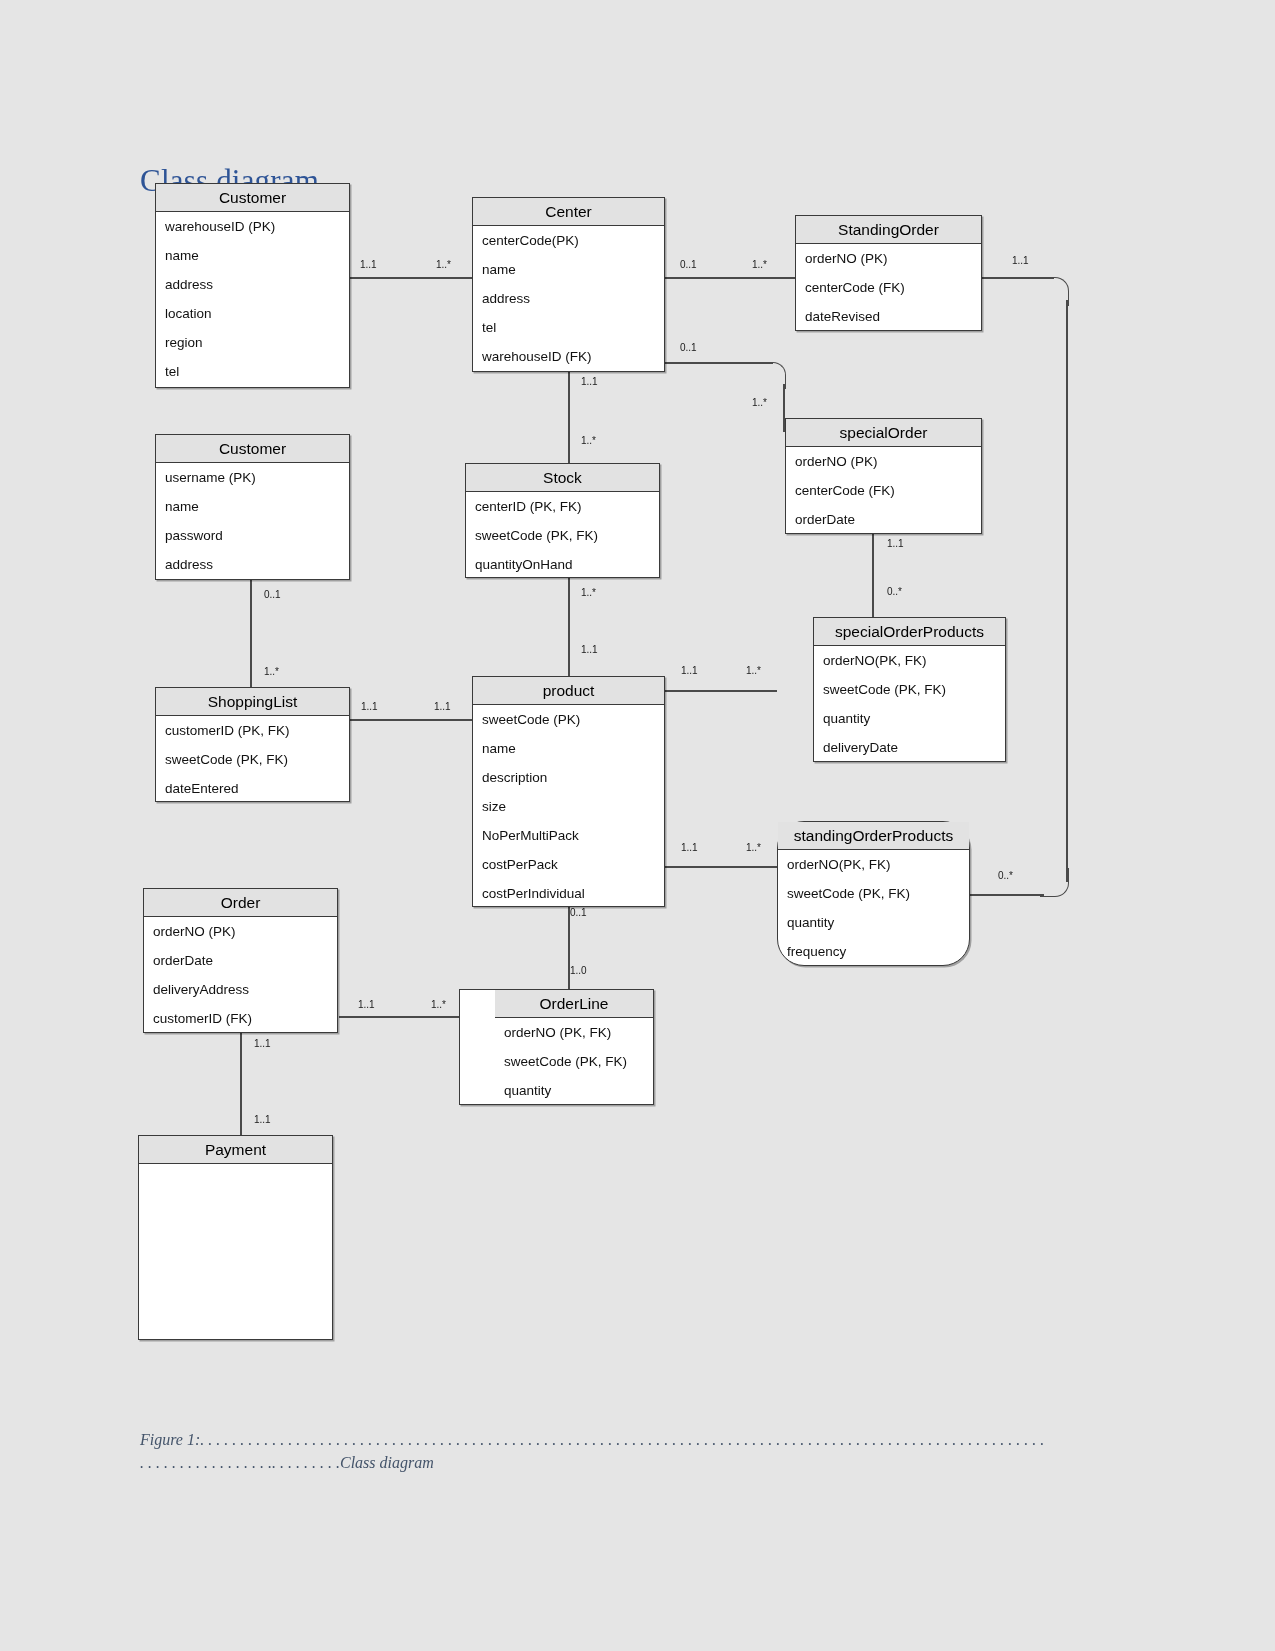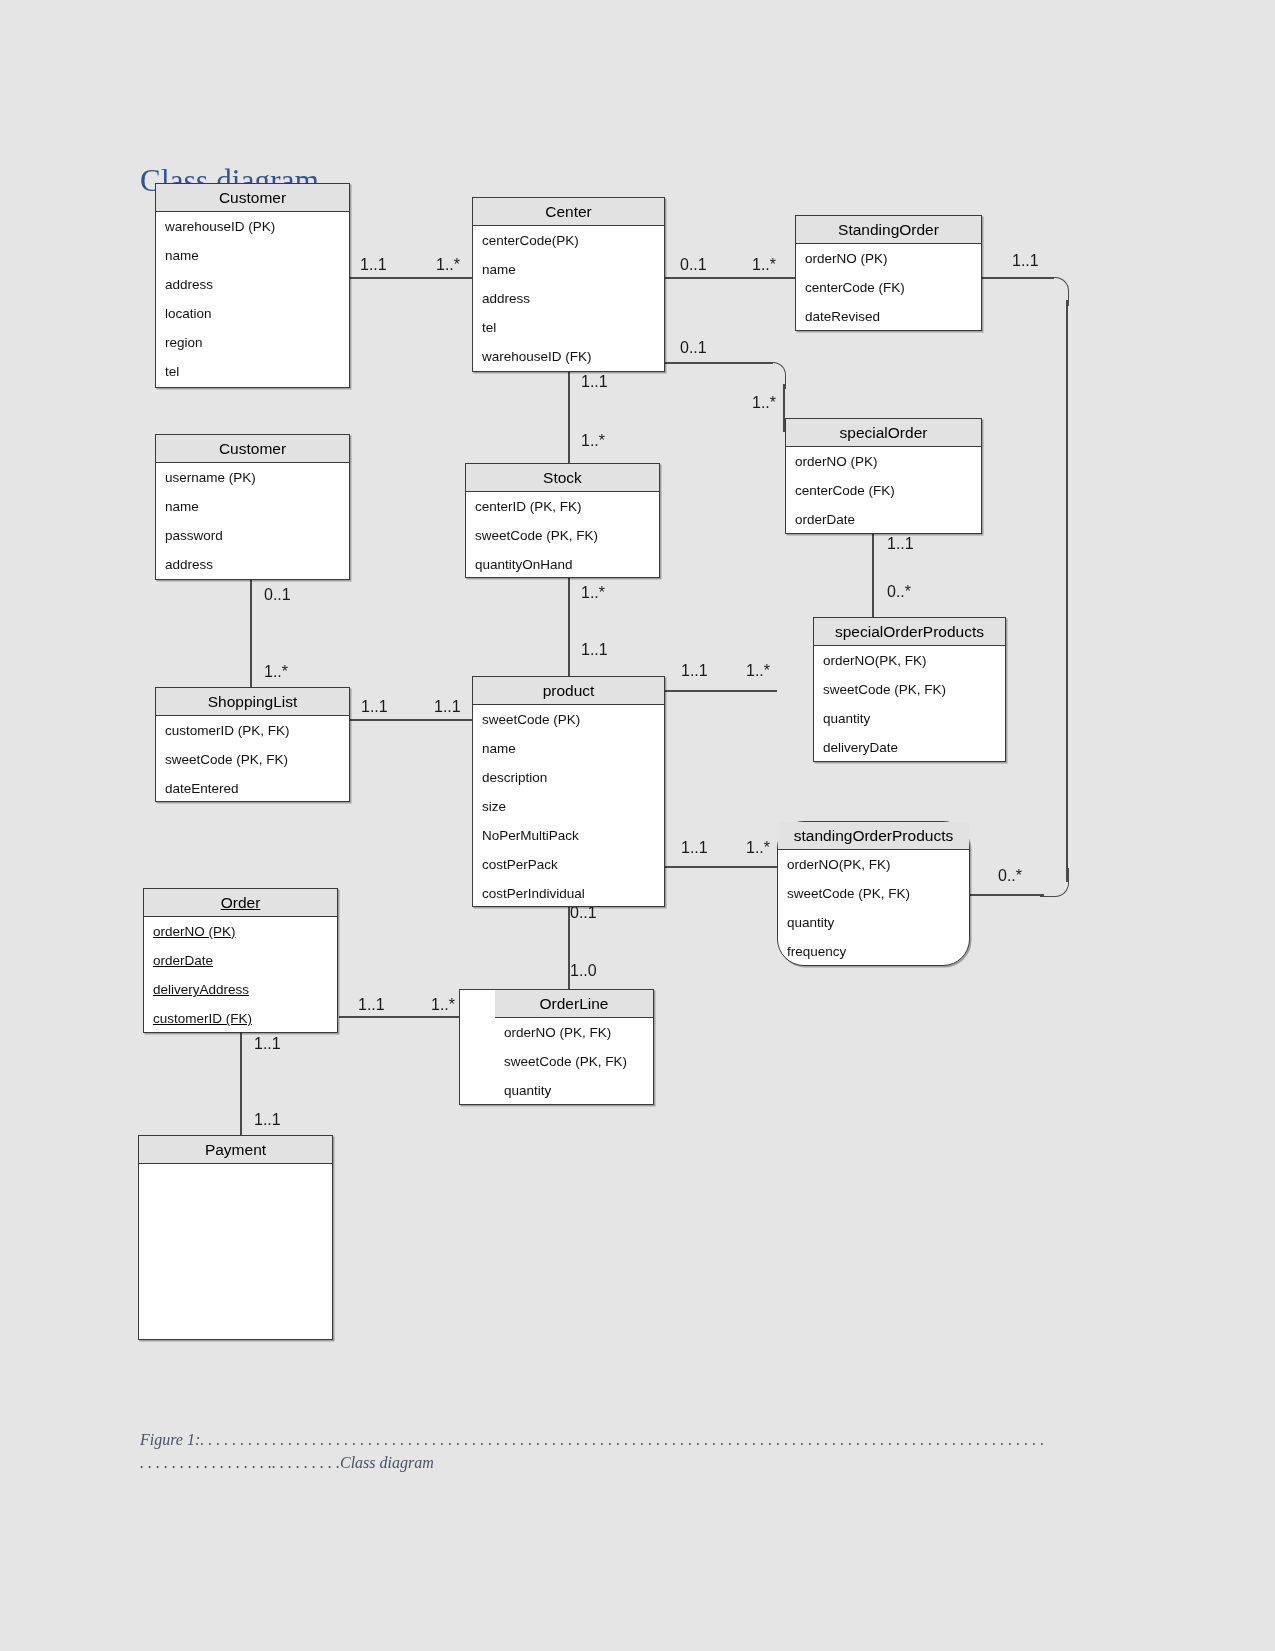--- a/index.html
+++ b/index.html
@@ -71,21 +71,21 @@
   }
   .conn.h { height: 1.5px; }
   .conn.v { width: 1.5px; }
   .conn-corner {
     position: absolute;
     border: 1.5px solid #4a4a4a;
     background: transparent;
   }
   .mult {
     position: absolute;
-    font-size: 16px;
+    font-size: 10px;
     line-height: 13px;
     color: #1a1a1a;
     white-space: nowrap;
   }
 
   
   #caption {
     position: absolute;
     left: 140px;
     top: 1428px;
@@ -261,21 +261,21 @@
   <div class="uml-class" style="left:777px; top:821px; width:193px; height:145px;border-radius:27px;">
     <div class="uml-header">standingOrderProducts</div>
     <div class="uml-attrs">
       <div class="attr">orderNO(PK, FK)</div>
       <div class="attr">sweetCode (PK, FK)</div>
       <div class="attr">quantity</div>
       <div class="attr">frequency</div>
     </div>
   </div>
 
-  <div class="uml-class" style="left:143px; top:888px; width:195px; height:145px;text-decoration:underline;">
+  <div class="uml-class" style="left:143px; top:888px; width:195px; height:145px;">
     <div class="uml-header">Order</div>
     <div class="uml-attrs">
       <div class="attr">orderNO (PK)</div>
       <div class="attr">orderDate</div>
       <div class="attr">deliveryAddress</div>
       <div class="attr">customerID (FK)</div>
     </div>
   </div>
 
   <div class="uml-class" style="left:459px; top:989px; width:195px; height:116px;padding-left:35px;">

